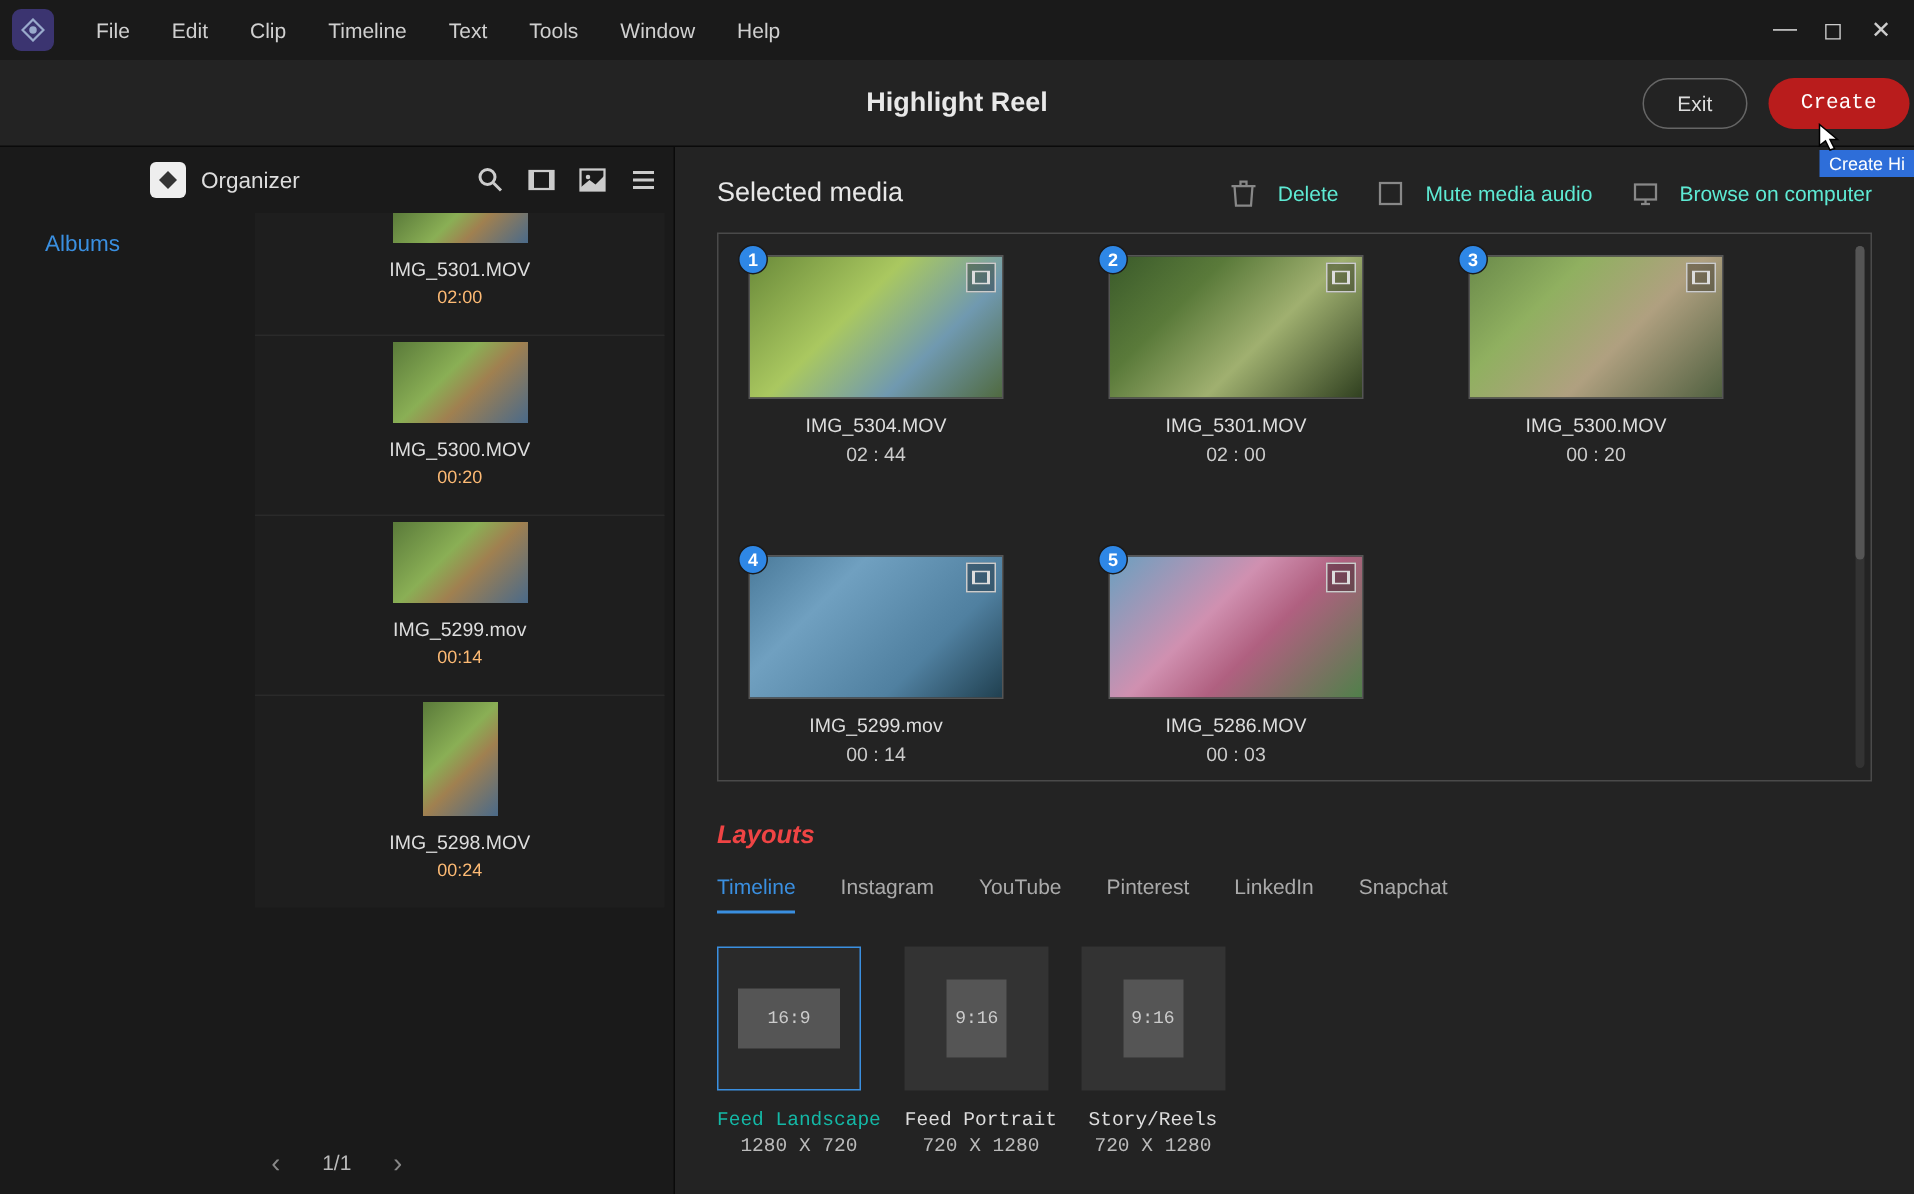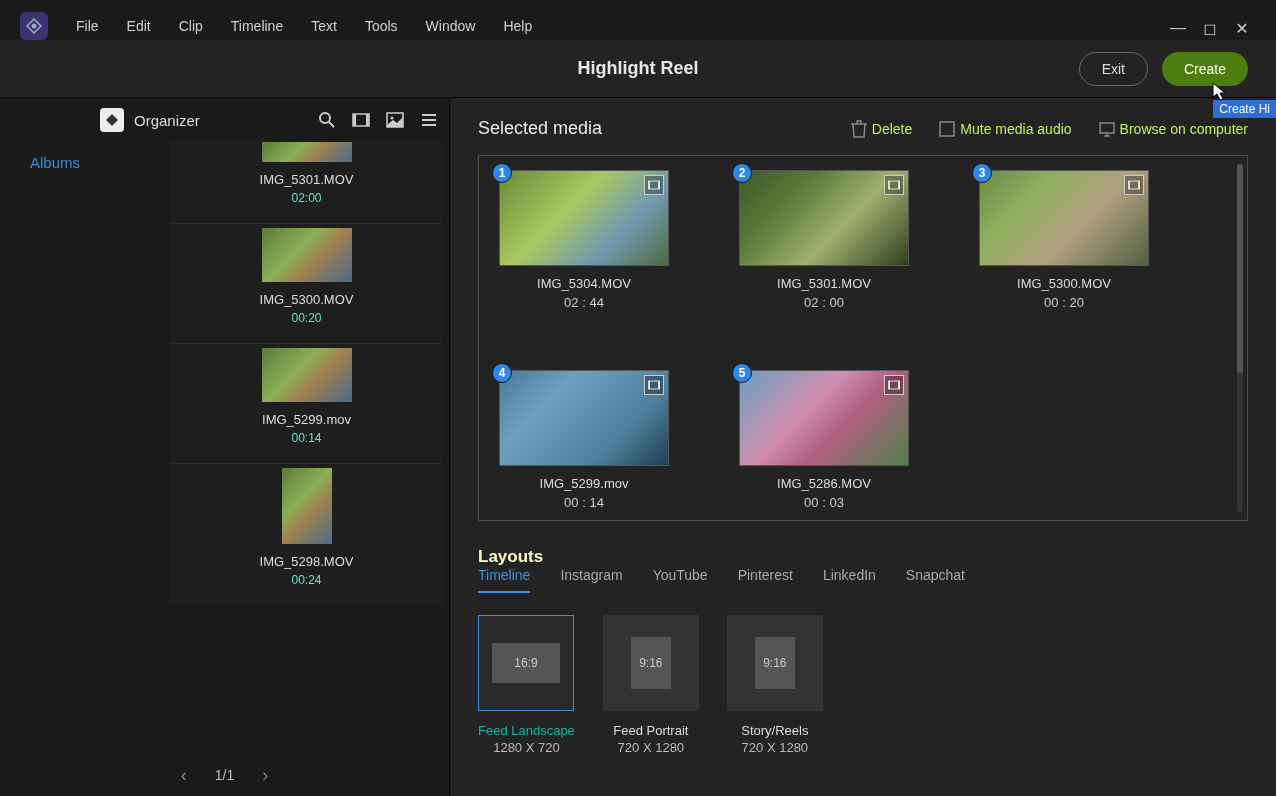--- a/index.html
+++ b/index.html
@@ -9,22 +9,22 @@
     color: #d0d0d0;
     width: 1276px;
     height: 796px;
     overflow: hidden;
     position: relative;
   }
   .menubar {
     height: 40px;
     background: #1a1a1a;
     display: flex;
-    align-items: flex-end;
-    padding: 0 20px;
+    align-items: center;
+    padding: 0 8px;
     gap: 4px;
   }
   .app-icon {
     width: 28px; height: 28px;
     border-radius: 6px;
     background: #3b3470;
     display: flex; align-items: center; justify-content: center;
     margin-right: 10px;
   }
   .menu-item {
@@ -49,30 +49,30 @@
     height: 58px;
     display:flex;
     align-items:center;
     justify-content: center;
     position: relative;
     border-bottom: 1px solid #0a0a0a;
     background:#232323;
   }
   .titlebar-title { font-size: 18px; font-weight:600; color:#e8e8e8;}
   .titlebar-right {
-    position:absolute; right:28px; top:50%; transform:translateY(-50%);
+    position:absolute; right:3px; top:50%; transform:translateY(-50%);
     display:flex; gap:14px;
   }
   .btn-exit {
     border:1px solid #666; background:transparent; color:#ddd;
     padding:8px 22px; border-radius:20px; font-size:14px; cursor:pointer;
   }
   .btn-create {
-    border:none; background:#4d7c0f; color:#fff;
-    padding:8px 22px; border-radius:20px; font-size:14px; cursor:pointer;
+    border:none; background:#b91c1c; color:#fff;
+    padding:8px 22px; border-radius:20px; font-size:14px; cursor:pointer;font-family:Liberation Mono, monospace;
   }
 
   .content {
     display:flex;
     height: calc(100% - 40px - 58px);
   }
 
   
   .left-panel {
     width: 450px;
@@ -126,43 +126,43 @@
   .thumb {
     margin:4px auto 10px;
     background:linear-gradient(135deg,#5a7a3a,#8aaf55 40%,#a08050 60%,#4a6a8a);
     position:relative;
   }
   .thumb.w { width:90px;height:54px;}
   .thumb.p { width:50px;height:76px;}
   .thumb.partial { width:90px;height:20px; margin-top:0;}
   .thumb-dark { background:linear-gradient(135deg,#0a0a20,#20104a,#3a1a6a); }
   .media-name { font-size:13px; color:#ddd; }
-  .media-dur  { font-size:12px; color:#5eead4; margin-top:4px;}
+  .media-dur  { font-size:12px; color:#fdba74; margin-top:4px;}
 
   .pager {
     height:42px; display:flex; align-items:center; justify-content:center;
     gap:28px; font-size:14px; color:#bbb;
   }
   .pager-btn {cursor:pointer;color:#888;font-size:18px;}
 
   
   .right-panel {
     flex:1;
     background:#232323;
     overflow-y:auto;
     padding: 20px 28px 20px 28px;
   }
   .sel-header {
     display:flex; align-items:center; margin-bottom:16px;
   }
   .sel-title { font-size:18px; color:#e8e8e8; font-weight:500;}
   .sel-actions { margin-left:auto; display:flex; gap:26px; }
   .sel-action {
-    display:flex; align-items:center; gap:4px;
-    font-size:14px; color:#bef264; cursor:pointer;
+    display:flex; align-items:center; gap:14px;
+    font-size:14px; color:#5eead4; cursor:pointer;
   }
   .sel-action .ic { width:18px;height:18px; }
 
   .sel-grid-wrap {
     border:1px solid #4a4a4a;
     padding:14px 20px 10px 20px;
     position:relative;
   }
   .sel-grid {
     display:flex; flex-wrap:wrap; gap:60px 70px;
@@ -193,26 +193,26 @@
   }
   .sel-name { margin-top:10px; font-size:13px; color:#ddd;}
   .sel-dur  { margin-top:4px; font-size:13px; color:#ccc;}
   .sel-scroll {
     position:absolute; right:4px; top:8px; bottom:8px; width:6px;
     background:#333; border-radius:3px;
   }
   .sel-scroll-thumb { position:absolute;top:0;width:100%;height:60%;background:#555;border-radius:3px;}
 
   .layouts-section { margin-top:26px; }
-  .layouts-title { font-size:17px; font-weight:600; color:#fef9c3; }
+  .layouts-title { font-size:17px; font-weight:600; color:#ef4444; margin-bottom:16px;font-style:italic;}
   .layout-tabs { display:flex; gap:30px; font-size:14px; margin-bottom:22px;}
   .layout-tab { color:#aaa; padding-bottom:8px; cursor:pointer;}
   .layout-tab.active { color:#3a8fe0; border-bottom:2px solid #3a8fe0;}
 
-  .layout-cards { display:flex; gap:28px; }
+  .layout-cards { display:flex; gap:16px;font-family:Liberation Mono, monospace; }
   .layout-card { text-align:center; cursor:pointer;}
   .layout-box {
     width:96px; height:96px;
     background:#333; display:flex; align-items:center; justify-content:center;
     border:1px solid transparent;
   }
   .layout-card.active .layout-box { border:1px solid #3a8fe0; background:#2a2a2a;}
   .ratio-box {
     background:#555; display:flex;align-items:center;justify-content:center;
     font-size:12px; color:#ccc;

